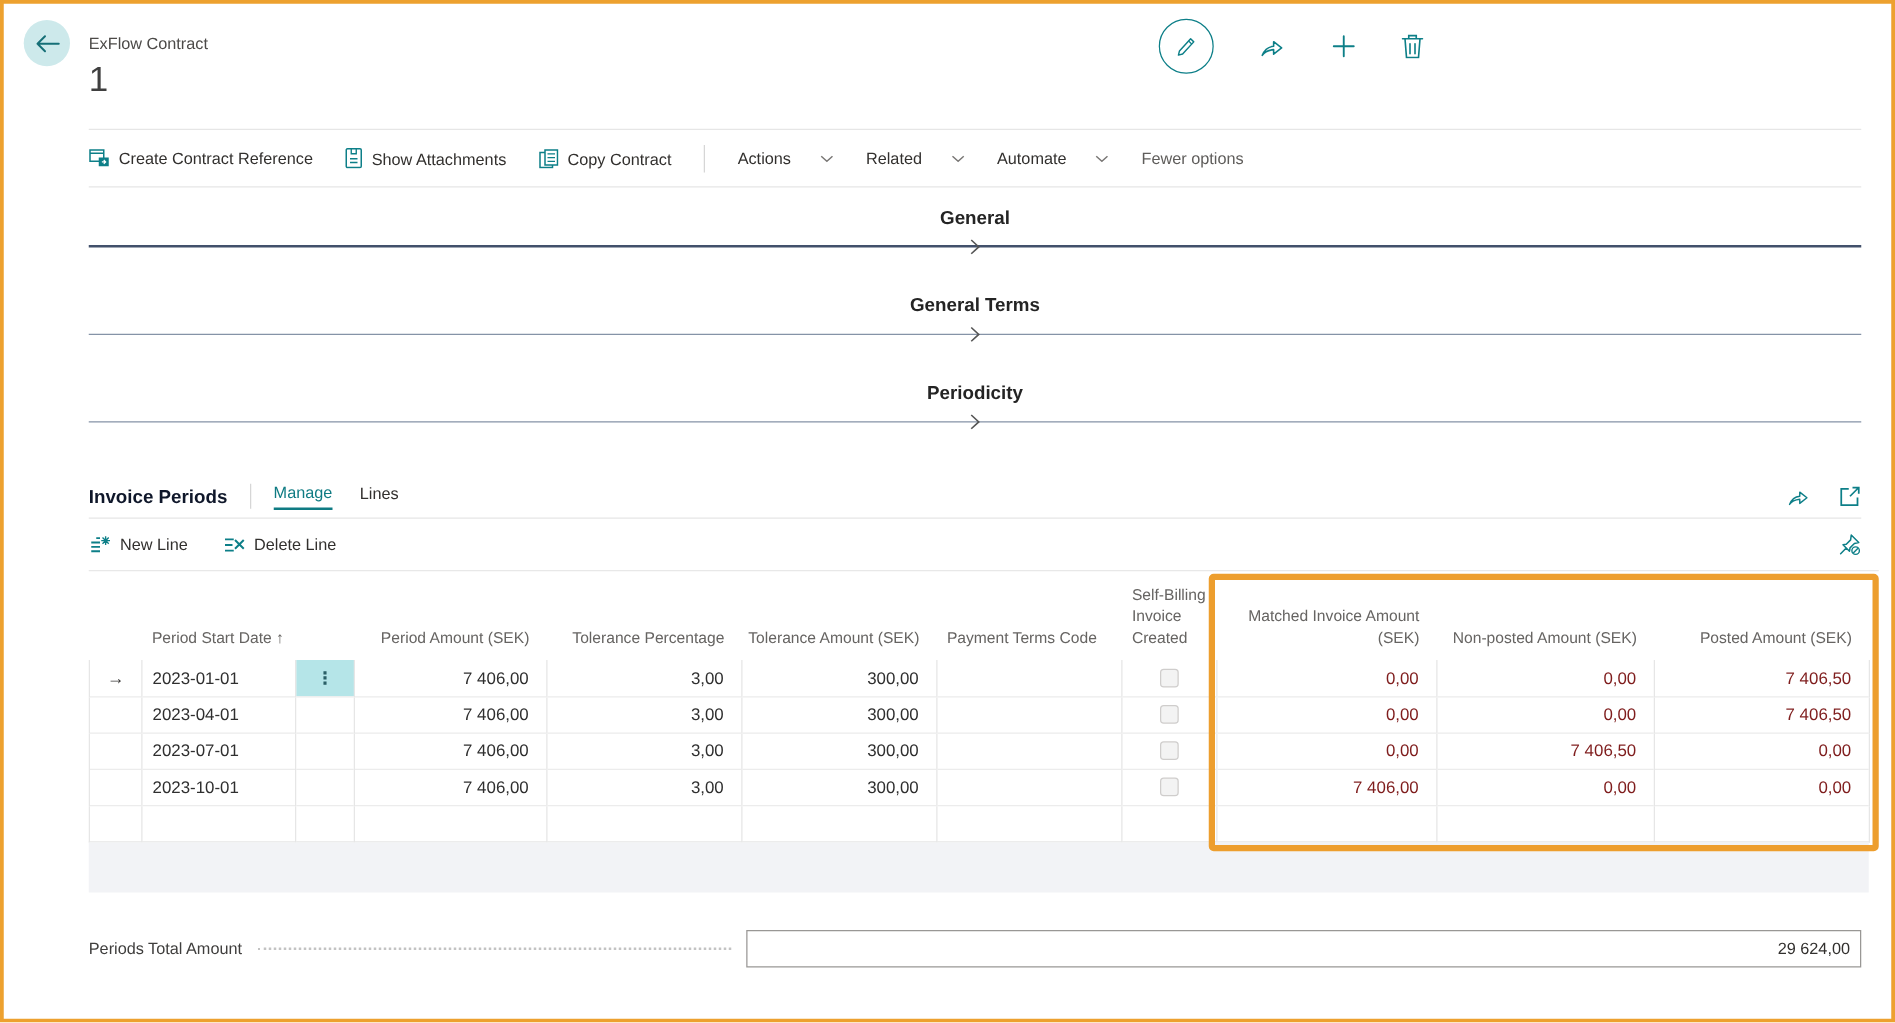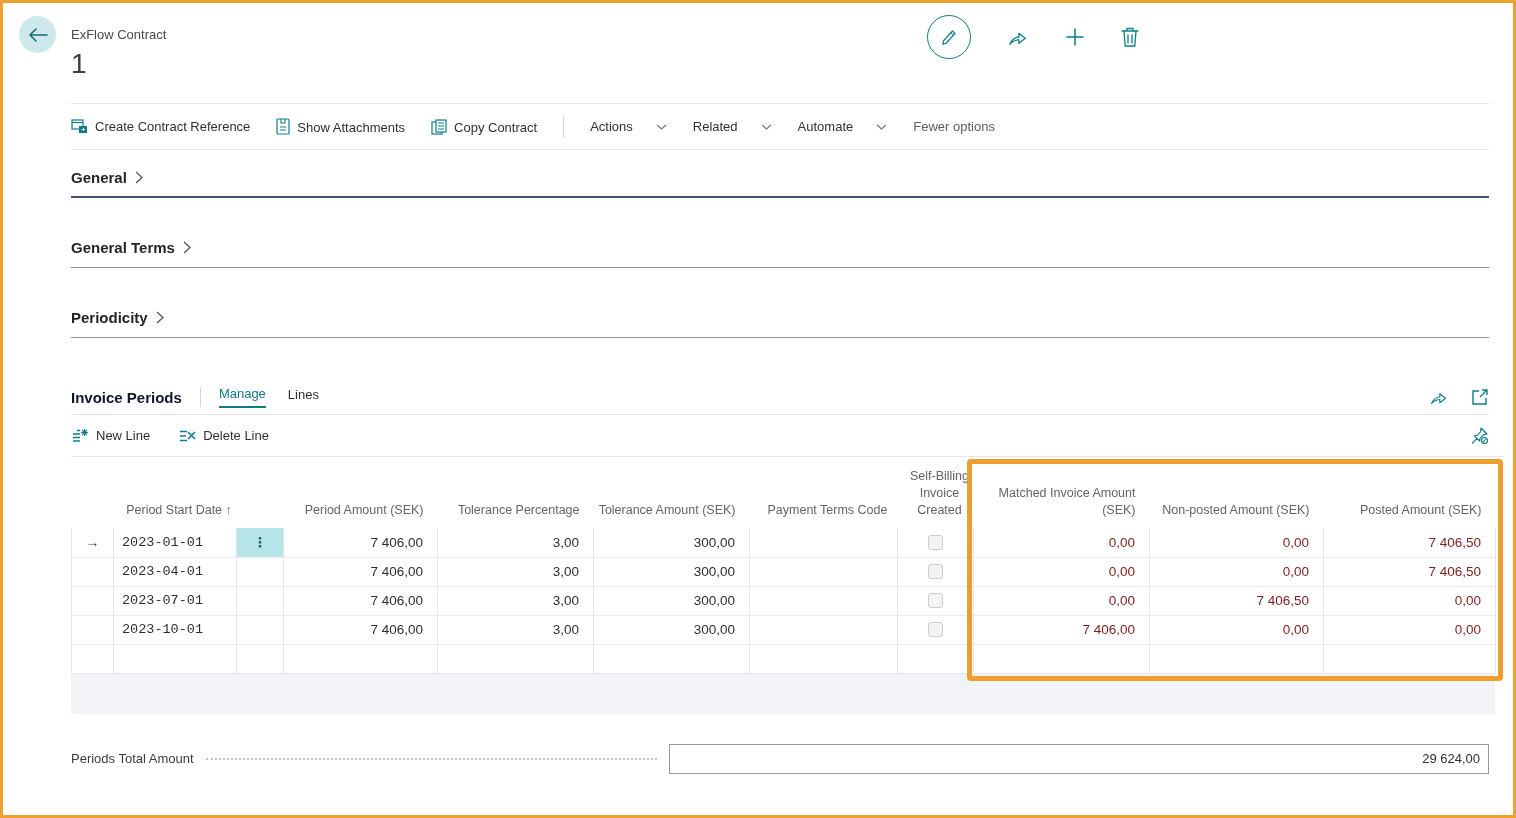--- a/index.html
+++ b/index.html
@@ -27,21 +27,21 @@
   
   .action-bar { height:45px; display:flex; align-items:center; margin:0 24px 0 68px; gap:26px; }
   .ab-item { display:flex; align-items:flex-end; gap:7px; font-size:13px; color:#32302e; cursor:pointer; white-space:nowrap; }
   .ab-menu { display:flex; align-items:center; gap:23px; font-size:13px; color:#32302e; cursor:pointer; }
   .ab-sep { width:1px; height:22px; background:#d6d6d6; }
   .ab-fewer { font-size:13px; color:#5f5d5b; cursor:pointer; }
   
   .section { margin:0 24px 0 68px; }
   .section.first { margin-top:16px; }
   .section.gap { margin-top:38px; }
-  .section-head { display:flex; align-items:center; gap:8px; cursor:pointer; height:22px; }
+  .section-head { display:flex; align-items:center; gap:8px; cursor:pointer; height:22px;flex-direction:column; }
   .section-title { font-size:15px; font-weight:700; color:#242424; }
   .section-rule-dark { height:2px; background:#42506b; margin:8px 24px 0 68px; }
   .section-rule { height:1px; background:#8593a7; margin:9px 24px 0 68px; }
   
   .ip-header { margin:44px 24px 0 68px; height:30px; display:flex; align-items:center; }
   .ip-title { font-size:15px; font-weight:700; color:#0f172a; }
   .ip-vsep { width:1px; height:20px; background:#d6d6d6; margin:0 18px; }
   .tab { font-size:13px; color:#32302e; margin-right:22px; cursor:pointer; padding-bottom:5px; }
   .tab.active { color:#0f7b83; border-bottom:2px solid #0f7b83; font-weight:400; }
   .ip-spacer { flex:1; }
@@ -53,40 +53,40 @@
   .lt-spacer { flex:1; }
   
   .table-wrap { position:relative; margin-left:68px; width:1424px; }
   .grid-top-rule { height:1px; background:#e8e8e8; width:1432px; }
   table { border-collapse:collapse; table-layout:fixed; width:1424px; }
   thead th { font-weight:400; font-size:12.5px; color:#666462; vertical-align:bottom; padding-bottom:9px; line-height:1.35; height:71px; }
   tbody td { height:29px; border-top:1px solid #ececec; border-right:1px solid #e6e6e6; font-size:13.5px; color:#2f2f2f; }
   tbody tr:first-child td { border-top:none; }
   tbody td:first-child { border-left:1px solid #e6e6e6; }
   tbody tr:last-child td { border-bottom:1px solid #e6e6e6; }
-  .ha-l { text-align:center; padding-left:8px; }
+  .ha-l { text-align:left; padding-left:8px; }
   .ha-r { text-align:right; padding-right:14px; }
-  .c-date { padding-left:8px;font-family:Liberation Mono, monospace; }
+  .c-date { padding-left:8px; }
   .c-num { text-align:right; padding-right:14px; }
   .c-center { text-align:center; }
   .c-arrow { text-align:center; color:#3b3a39; font-size:14px; }
   .menu-cell { background:#b5e5e8; text-align:center; color:#2a5f66; font-size:14px; font-weight:700; cursor:pointer; }
   .amount-link { color:#7f1d1d; cursor:pointer; }
   .checkbox { width:15px; height:15px; border:1px solid #cfcdcc; border-radius:3px; background:#f3f3f3; margin:0 auto; }
   .gray-band { width:1424px; height:40px; background:#f2f3f6; }
   .highlight-box {
     position:absolute; left:896px; top:2px; width:536px; height:222px;
     border:5px solid #ED9E2E; border-radius:4px; pointer-events:none;
   }
   
   .totals-row { margin:30px 24px 0 68px; display:flex; align-items:center; height:30px; }
   .totals-label { font-size:13px; color:#3f3e3d; white-space:nowrap; }
   .totals-leader { flex:1; border-top:2px dotted #c3c3c3; margin:0 12px; height:0; }
   .totals-box {
-    width:820px; height:30px; border:1px solid #999795; display:flex; align-items:center;
+    width:892px; height:30px; border:1px solid #999795; display:flex; align-items:center;
     justify-content:flex-end; padding-right:8px; font-size:13px; color:#32302e;
   }
   svg { display:block; }
 </style>
 </head>
 <body>
 
 <div class="page">
 
   <div class="top-header">

